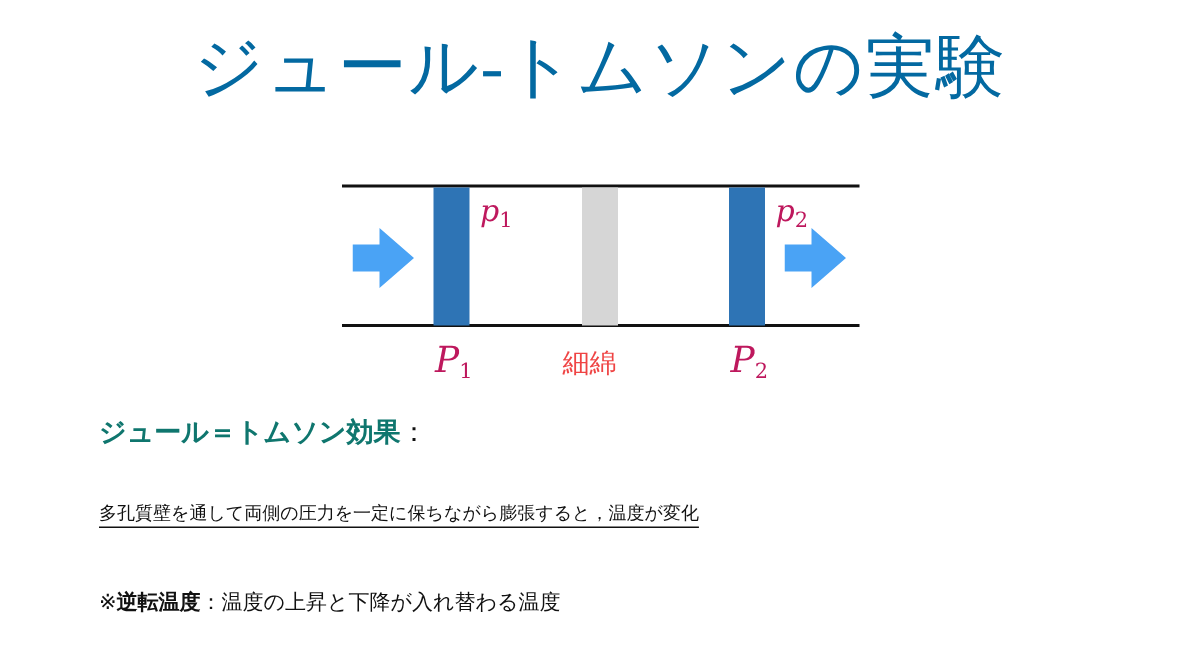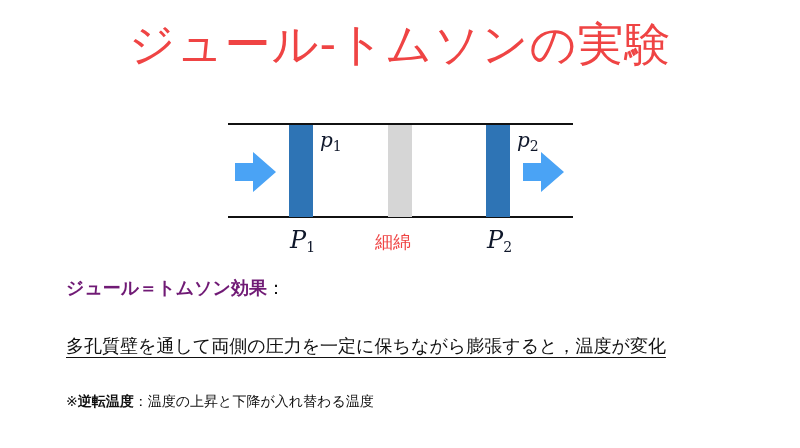--- a/index.html
+++ b/index.html
@@ -1,33 +1,33 @@
 <!DOCTYPE html>
 <html><head>
 <meta charset="utf-8">
 <style>
   html, body { margin:0; padding:0; }
   body { width:800px; height:448px; background:#ffffff; position:relative; overflow:hidden;
          font-family:"DejaVu Sans", sans-serif; color:#111; }
   .title { position:absolute; left:0; width:800px; top:14px; text-align:center;
-           font-size:46px; font-weight:normal; letter-spacing:1px; color:#ef4444; }
+           font-size:46px; font-weight:normal; letter-spacing:1px; color:#0369a1;font-family:Liberation Serif, serif; }
   .diagram { position:absolute; left:0; top:0; width:800px; height:270px; }
   .hline { position:absolute; left:228px; width:345px; height:2px; background:#111; }
   .bar { position:absolute; top:125px; height:92px; width:24px; }
   .bar.blue { background:#2e74b5; }
   .bar.gray { background:#d6d6d6; }
   .arrow { position:absolute; }
-  .lbl-it { position:absolute; font-family:"DejaVu Serif", serif; font-style:italic; color:#0f172a; }
+  .lbl-it { position:absolute; font-family:"DejaVu Serif", serif; font-style:italic; color:#be185d; }
   .lbl-it sub { font-style:normal; font-size:14px; vertical-align:-4px; }
   .lbl-small { font-size:20px; }
   .lbl-big { font-size:24px; }
   .cotton { position:absolute; left:375px; top:230px; font-size:18px; color:#ef4444; }
   .defn-head { position:absolute; left:66px; top:276px; font-size:18px; }
-  .red { color:#701a75; font-weight:bold; }
-  .line2 { position:absolute; left:66px; top:334px; font-size:18px; text-decoration:underline; text-underline-offset:5px; }
+  .red { color:#0f766e; font-weight:bold; }
+  .line2 { position:absolute; left:66px; top:334px; font-size:12px; text-decoration:underline; text-underline-offset:5px; }
   .line3 { position:absolute; left:66px; top:393px; font-size:14px; }
 </style>
 </head>
 <body>
 
 <div class="title">ジュール-トムソンの実験</div>
 
 <div class="diagram">
   <div class="hline" style="top:123px;"></div>
   <div class="hline" style="top:216px;"></div>

